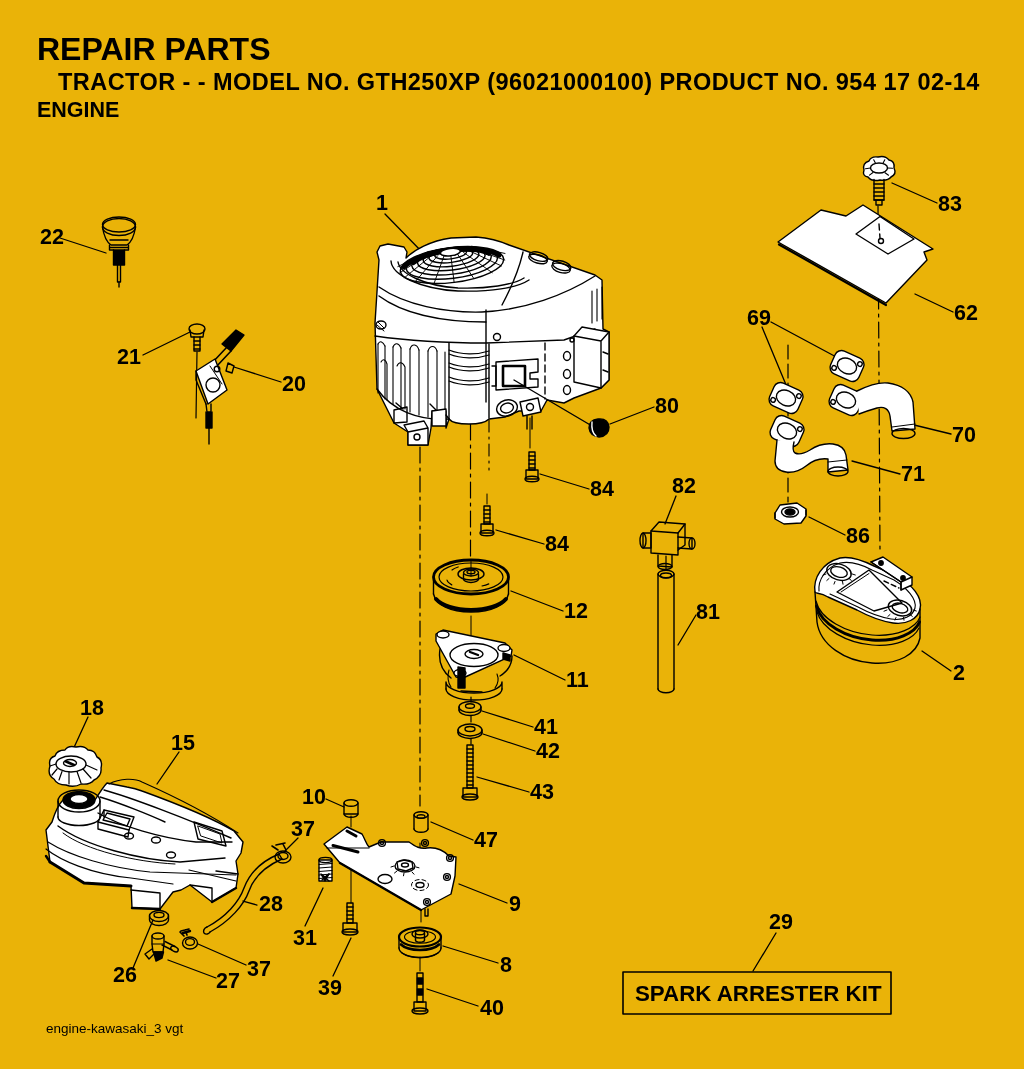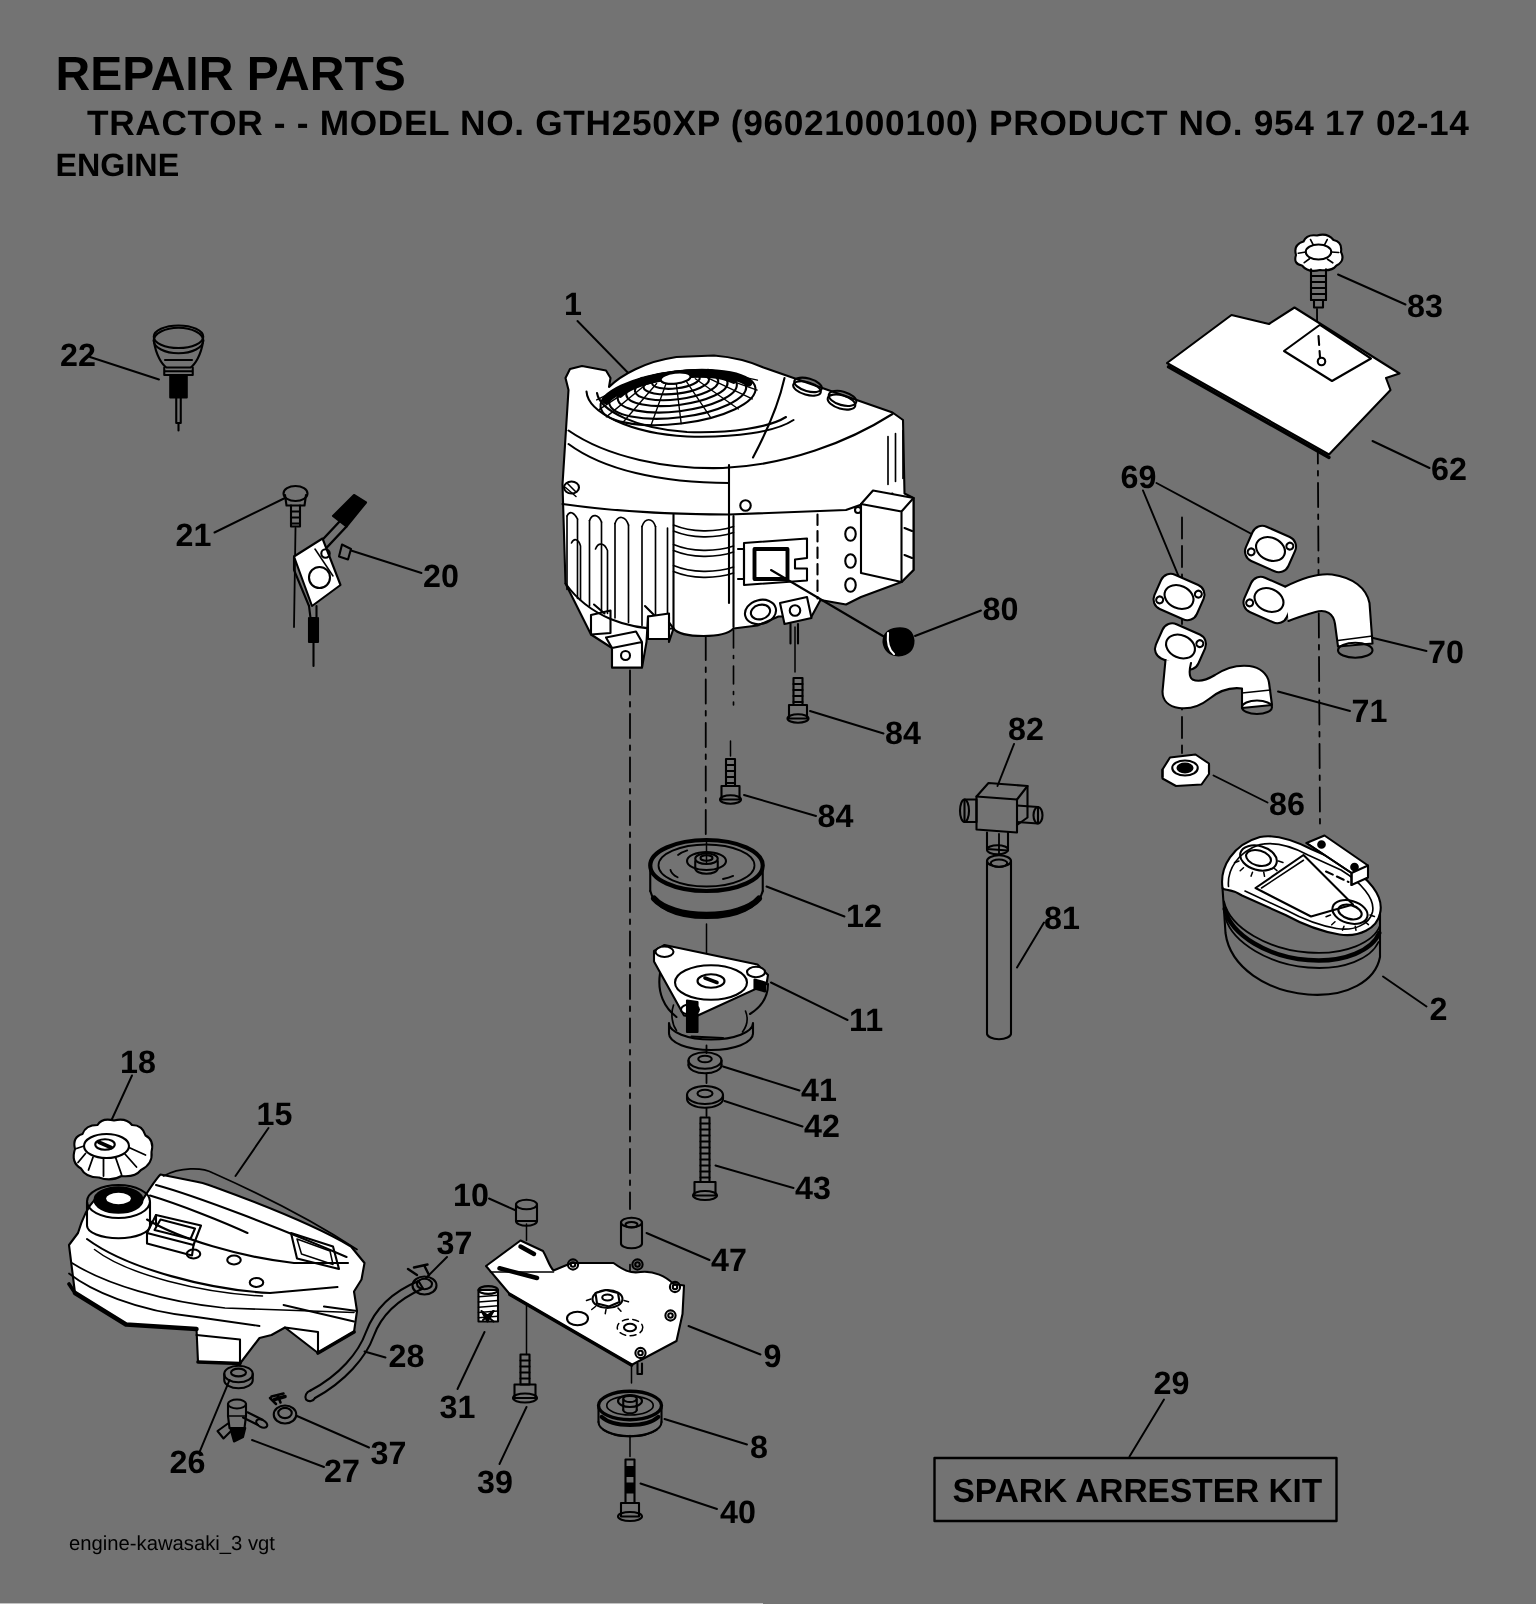--- a/index.html
+++ b/index.html
@@ -1,16 +1,16 @@
 <!DOCTYPE html>
 <html><head>
 <meta charset="utf-8">
 <style>
   html,body{margin:0;padding:0;background:#fff;}
-  .page{position:relative;width:1024px;height:1069px;background:#737373;overflow:hidden;
+  .page{position:relative;width:1024px;height:1069px;background:#eab308;overflow:hidden;
         font-family:"Liberation Sans", sans-serif;}
   svg{position:absolute;left:0;top:0;}
   svg text{font-family:"Liberation Sans", sans-serif;font-weight:bold;fill:#000;}
   .lbl{font-size:21.5px;}
 </style>
 </head>
 <body>
 <div class="page">
 <svg width="1024" height="1069" viewBox="0 0 1024 1069">
 <g stroke="#000" stroke-width="1.4" fill="none" stroke-linecap="round" stroke-linejoin="round">

